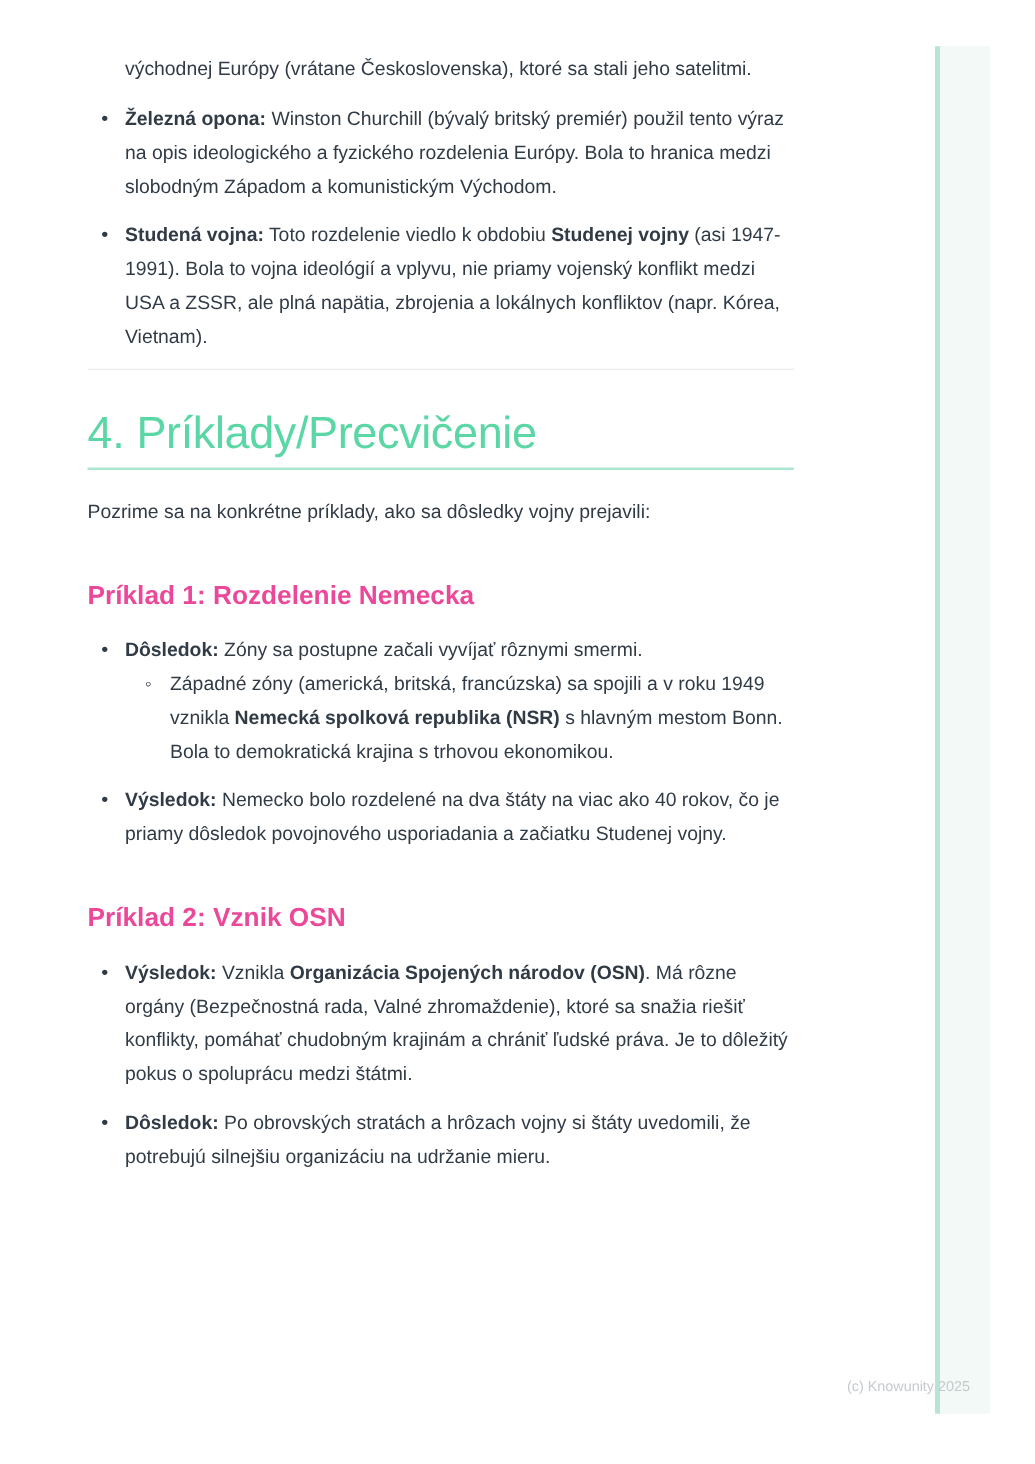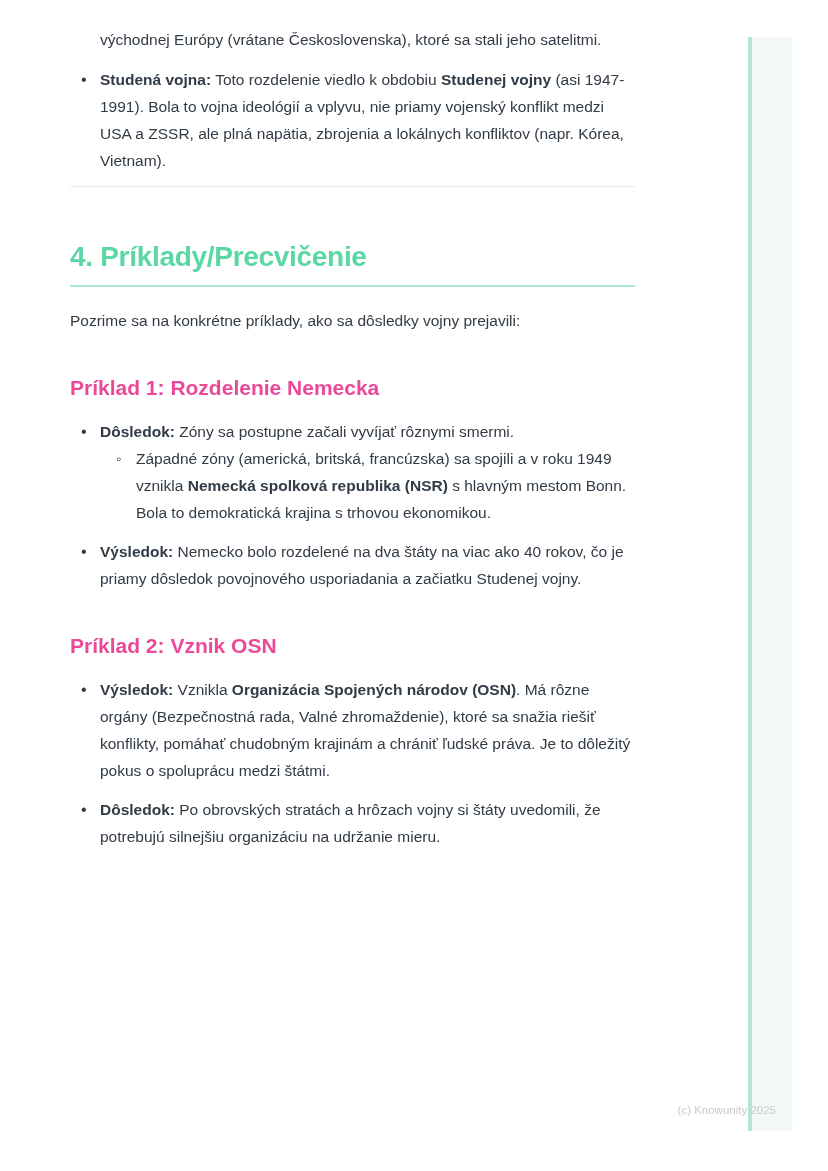--- a/index.html
+++ b/index.html
@@ -21,21 +21,21 @@
   }
   .accent-bar {
     position: absolute;
     left: 748px; top: 37px;
     width: 4px; height: 1094px;
     background: #b7e5d5;
   }
 
   .content {
     position: absolute;
-    left: 70px; top: 26px;
+    left: 70px; top: 42px;
     width: 565px;
   }
 
   p, li {
     font-size: 15.5px;
     line-height: 27px;
     color: #313b46;
   }
   .b { font-weight: 700; }
 
@@ -74,24 +74,24 @@
   }
   ul.lvl1 > li > ul.lvl2 { margin-left: 0; margin-bottom: 2px; }
 
   .divider {
     border: none;
     border-top: 1px solid #e8e9eb;
     margin-top: 12px;
   }
 
   h1.section-title {
-    margin-top: 52px;
-    font-size: 28px;
+    margin-top: 32px;
+    font-size: 36px;
     line-height: 36px;
-    font-weight: 700;
+    font-weight: 400;
     letter-spacing: -0.3px;
     color: #5ad7a5;
     padding-bottom: 10px;
     border-bottom: 2px solid #abe7cf;
   }
 
   .intro { margin-top: 20px; }
 
   h2.example-title {
     margin-top: 40px;
@@ -116,20 +116,23 @@
 <body>
 
 <div class="accent-tint"></div>
 <div class="accent-bar"></div>
 
 <div class="content">
 
   <p class="continuation">východnej Európy (vrátane Československa), ktoré sa stali jeho satelitmi.</p>
 
   <ul class="lvl1">
+    <li>
+      <span class="b">Železná opona:</span><span> Winston Churchill (bývalý britský premiér) použil tento výraz na opis ideologického a fyzického rozdelenia Európy. Bola to hranica medzi slobodným Západom a komunistickým Východom.</span>
+    </li>
     <li>
       <span class="b">Studená vojna:</span><span> Toto rozdelenie viedlo k obdobiu </span><span class="b">Studenej vojny</span><span> (asi 1947-1991). Bola to vojna ideológií a vplyvu, nie priamy vojenský konflikt medzi USA a ZSSR, ale plná napätia, zbrojenia a lokálnych konfliktov (napr. Kórea, Vietnam).</span>
     </li>
   </ul>
 
   <hr class="divider">
 
   <h1 class="section-title">4. Príklady/Precvičenie</h1>
 
   <p class="intro">Pozrime sa na konkrétne príklady, ako sa dôsledky vojny prejavili:</p>

